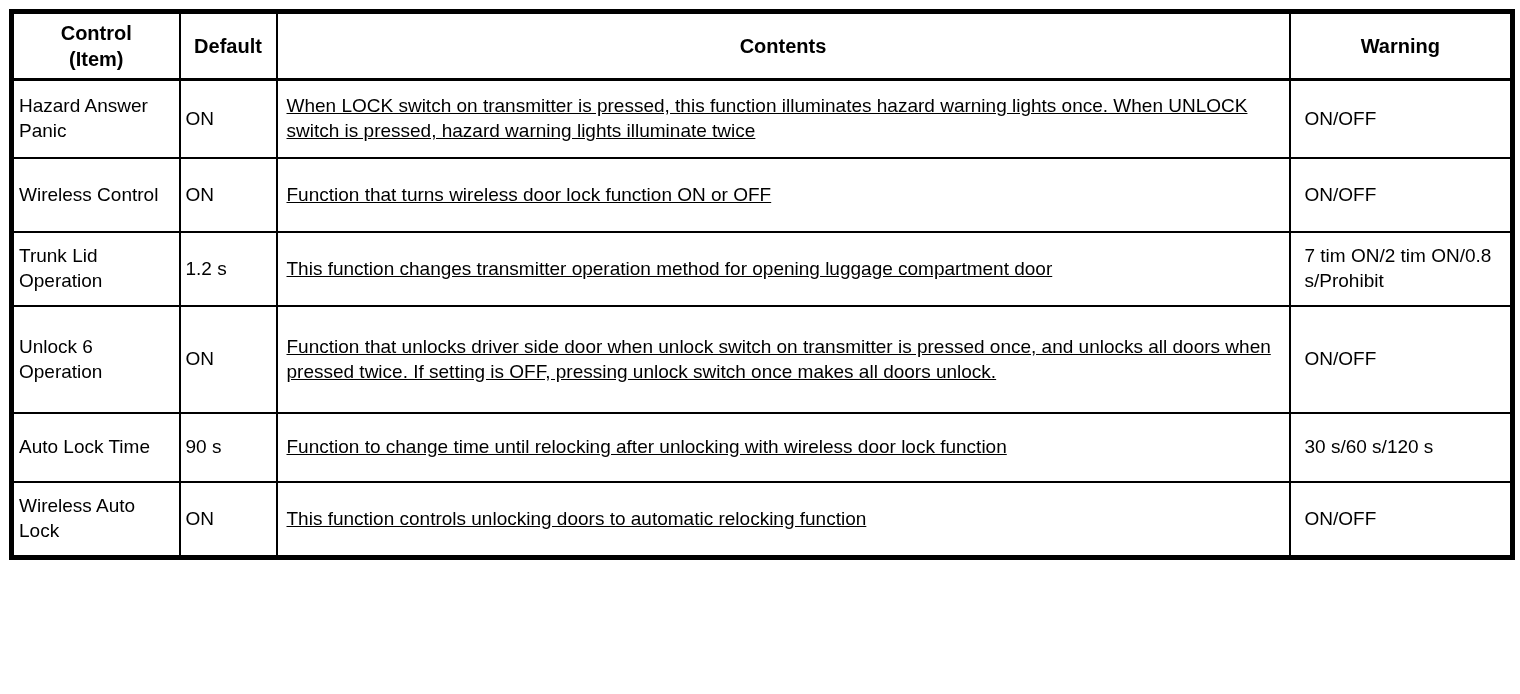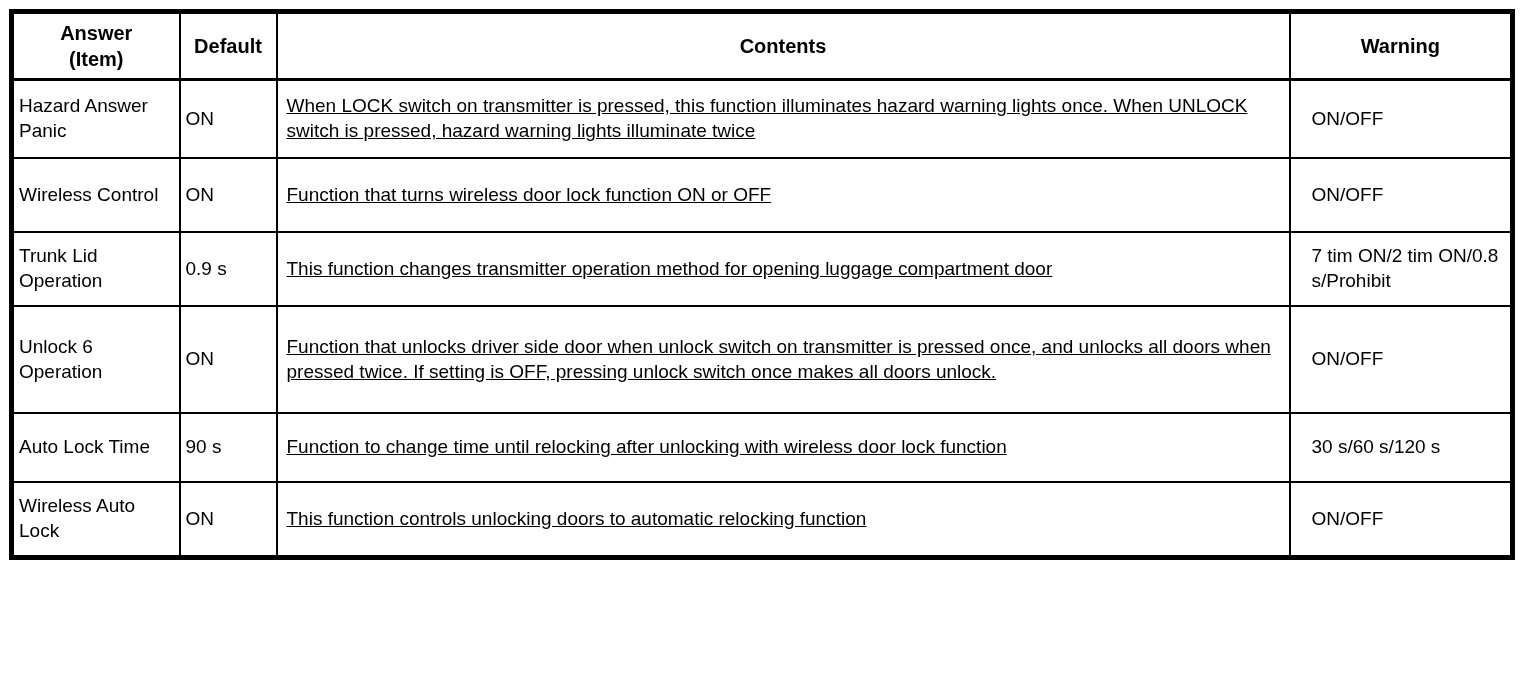--- a/index.html
+++ b/index.html
@@ -44,41 +44,41 @@
     white-space: pre-line;
     height: 58px;
     border-bottom: 3px solid #000;
     font-size: 20px;
   }
   table.settings td.contents-cell {
     padding-left: 9px;
     text-decoration: underline;
   }
   table.settings td.setting-cell {
-    padding-left: 21px;
+    padding-left: 14px;
   }
   tr.r-h1 td { height: 70px; }
   tr.r-h2 td { height: 66px; }
   tr.r-h3 td { height: 99px; }
   tr.r-h4 td { height: 61px; }
 </style>
 </head>
 <body>
 
 <div class="page">
   <table class="settings">
     <colgroup>
       <col class="c-display">
       <col class="c-default">
       <col class="c-contents">
       <col class="c-setting">
     </colgroup>
     <thead>
       <tr>
-        <th>Answer
+        <th>Control
 (Item)</th>
         <th>Default</th>
         <th>Contents</th>
         <th>Warning</th>
       </tr>
     </thead>
     <tbody>
       <tr class="r-h1">
         <td class="display-cell">Hazard Answer Panic</td>
         <td class="default-cell">ON</td>
@@ -86,21 +86,21 @@
         <td class="setting-cell">ON/OFF</td>
       </tr>
       <tr class="r-h2">
         <td class="display-cell">Wireless Control</td>
         <td class="default-cell">ON</td>
         <td class="contents-cell">Function that turns wireless door lock function ON or OFF</td>
         <td class="setting-cell">ON/OFF</td>
       </tr>
       <tr class="r-h2">
         <td class="display-cell">Trunk Lid Operation</td>
-        <td class="default-cell">0.9 s</td>
+        <td class="default-cell">1.2 s</td>
         <td class="contents-cell">This function changes transmitter operation method for opening luggage compartment door</td>
         <td class="setting-cell">7 tim ON/2 tim ON/0.8 s/Prohibit</td>
       </tr>
       <tr class="r-h3">
         <td class="display-cell">Unlock 6 Operation</td>
         <td class="default-cell">ON</td>
         <td class="contents-cell">Function that unlocks driver side door when unlock switch on transmitter is pressed once, and unlocks all doors when pressed twice. If setting is OFF, pressing unlock switch once makes all doors unlock.</td>
         <td class="setting-cell">ON/OFF</td>
       </tr>
       <tr class="r-h4">

